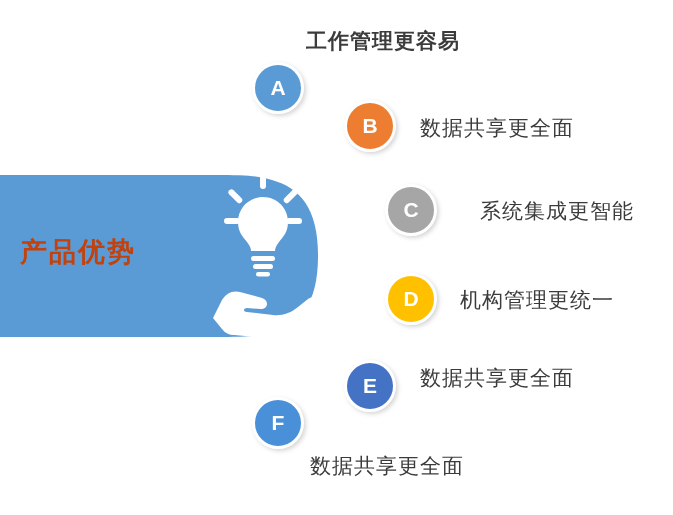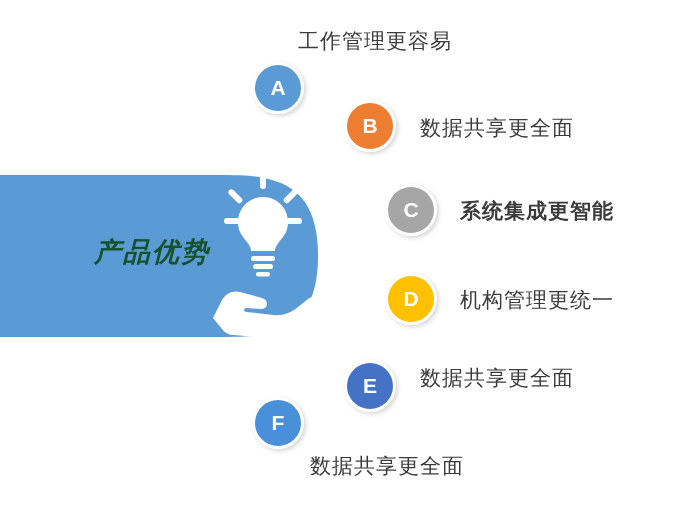--- a/index.html
+++ b/index.html
@@ -26,27 +26,26 @@
     left: 0;
     top: 0;
     width: 673px;
     height: 515px;
   }
   .banner-label {
     position: absolute;
     left: 20px;
     top: 235px;
     width: 190px;
-    text-align: right;
-    color: #14532d;
+    text-align: left;
+    color: #c2410c;
     font-size: 27px;
     font-weight: bold;
     letter-spacing: 2px;
     line-height: 34px;
-    font-style: italic;
   }
   .node {
     position: absolute;
     width: 52px;
     height: 52px;
     border-radius: 50%;
     box-sizing: border-box;
     border: 3px solid #ffffff;
     display: flex;
     align-items: center;
@@ -126,37 +125,37 @@
                l-18,16
                c-9,8 -21,12 -33,11
                l-32,-3
                c-5,0 -9,-2 -12,-6
                l-9,-11 z"></path>
     </g>
   </svg>
 
   <div class="banner-label">产品优势</div>
 
-  <div class="item-text" style="left:298px; top:27px;">工作管理更容易</div>
+  <div class="item-text" style="left:306px; top:27px;font-weight:bold;">工作管理更容易</div>
   <div class="node-shadow" style="left:254px; top:64px;"></div>
   <div class="node" style="left:252px; top:62px; background:#5b9bd5;">
     <span>A</span>
   </div>
 
   <div class="node-shadow" style="left:346px; top:102px;"></div>
   <div class="node" style="left:344px; top:100px; background:#ed7d31;">
     <span>B</span>
   </div>
   <div class="item-text" style="left:420px; top:114px;">数据共享更全面</div>
 
   <div class="node-shadow" style="left:387px; top:186px;"></div>
   <div class="node" style="left:385px; top:184px; background:#a6a6a6;">
     <span>C</span>
   </div>
-  <div class="item-text" style="left:460px; top:197px;font-weight:bold;">系统集成更智能</div>
+  <div class="item-text" style="left:480px; top:197px;">系统集成更智能</div>
 
   <div class="node-shadow" style="left:387px; top:275px;"></div>
   <div class="node" style="left:385px; top:273px; background:#ffc000;">
     <span>D</span>
   </div>
   <div class="item-text" style="left:460px; top:286px;">机构管理更统一</div>
 
   <div class="node-shadow" style="left:346px; top:362px;"></div>
   <div class="node" style="left:344px; top:360px; background:#4472c4;">
     <span>E</span>

